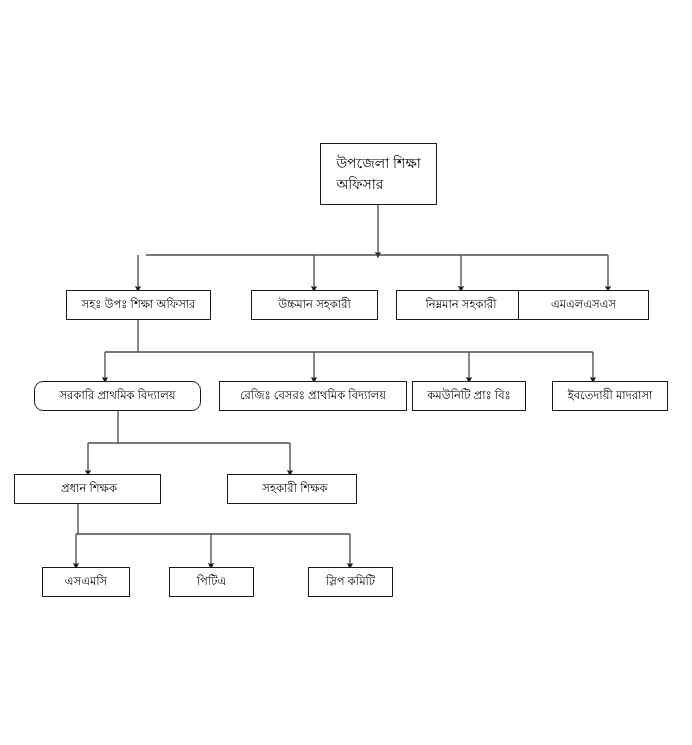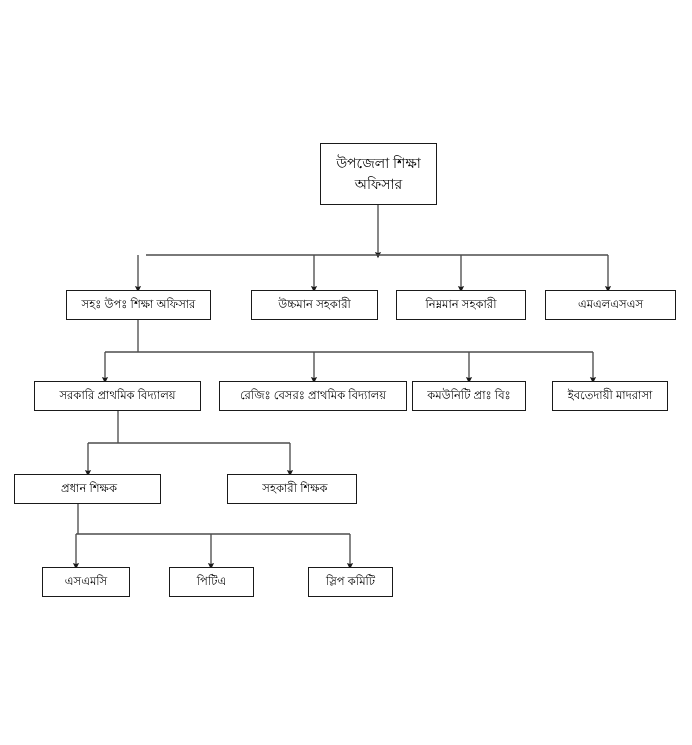--- a/index.html
+++ b/index.html
@@ -26,21 +26,20 @@
     position: absolute;
     box-sizing: border-box;
     border: 1px solid #1a1a1a;
     background: #ffffff;
     display: flex;
     align-items: center;
     justify-content: center;
     font-size: 11.5px;
     line-height: 1.35;
     color: #000000;
-    text-align: center;
     z-index: 2;
     padding: 2px 6px;
   }
   .node.align-left {
     justify-content: center;
     text-align: left;
     padding-left: 9px;
   }
   .node.root {
     font-size: 14px;
@@ -92,24 +91,24 @@
     </div>
     <div class="node" style="left: 66px; top: 290px; width: 145px; height: 30px;">
       <span class="node-label">সহঃ উপঃ শিক্ষা অফিসার</span>
     </div>
     <div class="node" style="left: 251px; top: 290px; width: 127px; height: 30px;">
       <span class="node-label">উচ্চমান সহকারী</span>
     </div>
     <div class="node" style="left: 396px; top: 290px; width: 130px; height: 30px;">
       <span class="node-label">নিম্নমান সহকারী</span>
     </div>
-    <div class="node" style="left: 545px; top: 290px; width: 131px; height: 30px;">
+    <div class="node" style="left: 518px; top: 290px; width: 131px; height: 30px;">
       <span class="node-label">এমএলএসএস</span>
     </div>
-    <div class="node" style="left: 34px; top: 381px; width: 167px; height: 30px;">
+    <div class="node" style="left: 34px; top: 381px; width: 167px; height: 30px; border-radius: 9px;">
       <span class="node-label">সরকারি প্রাথমিক বিদ্যালয়</span>
     </div>
     <div class="node" style="left: 219px; top: 381px; width: 188px; height: 30px;">
       <span class="node-label">রেজিঃ বেসরঃ প্রাথমিক বিদ্যালয়</span>
     </div>
     <div class="node" style="left: 412px; top: 381px; width: 114px; height: 30px;">
       <span class="node-label">কমউনিটি প্রাঃ বিঃ</span>
     </div>
     <div class="node" style="left: 552px; top: 381px; width: 116px; height: 30px;">
       <span class="node-label">ইবতেদায়ী মাদরাসা</span>

